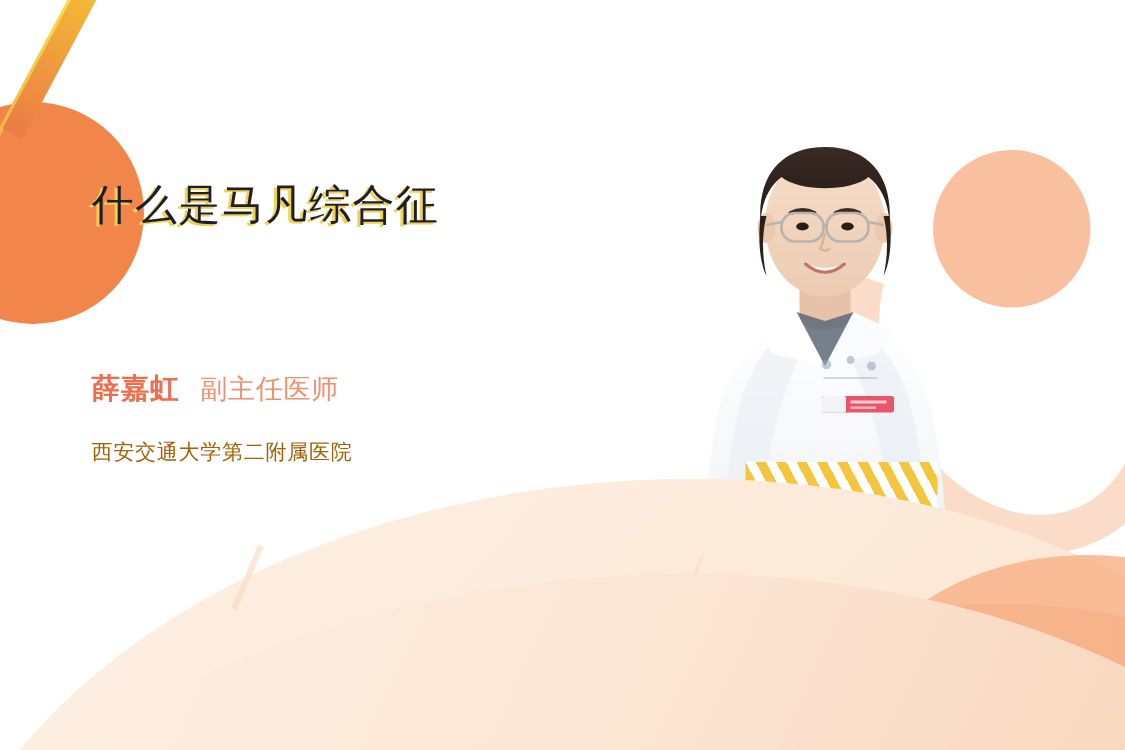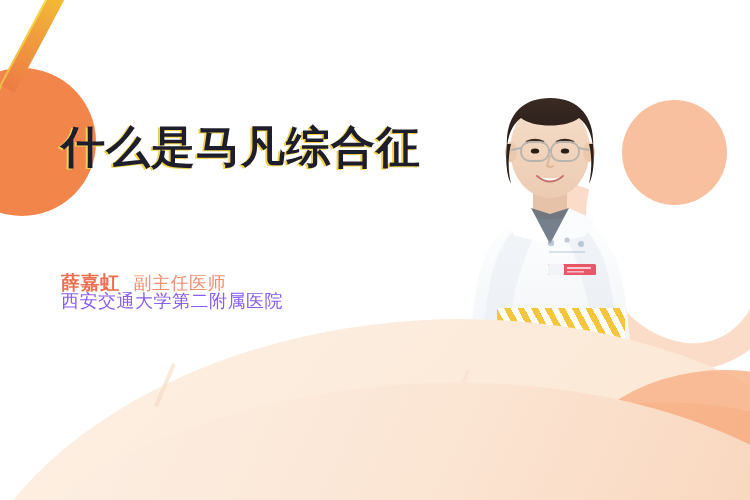--- a/index.html
+++ b/index.html
@@ -162,54 +162,53 @@
     width: 190px;
     height: 285px;
   }
   #doctor svg { display: block; }
 
   
   #title {
     position: absolute;
     left: 61px;
     top: 118px;
-    font-size: 44px;
-    font-weight: 700;
+    font-size: 28px;
+    font-weight: 400;
     letter-spacing: 1px;
     color: #1d1d2b;
     text-shadow: -2px 1px 0 #f2d24a;
     white-space: nowrap;
   }
   #credits {
     position: absolute;
     left: 61px;
     top: 246px;
     white-space: nowrap;
-    margin-top: 24px;
   }
   #doctor-name {
     font-size: 19px;
     font-weight: 700;
     color: #ee6e4f;
     letter-spacing: .5px;
   }
   #doctor-rank {
     font-size: 18px;
     font-weight: 400;
     color: #f09070;
     letter-spacing: .5px;
     margin-left: 14px;
   }
   #affiliation {
     position: absolute;
     left: 61px;
     top: 288px;
-    font-size: 18px;
+    font-size: 14px;
     line-height: 26px;
-    color: #8b5cf6;
+    color: #a16207;
     letter-spacing: .5px;
     white-space: nowrap;
   }
   #affiliation div { display: block; }
 </style>
 </head>
 <body>
 
 <div id="stage">
 

